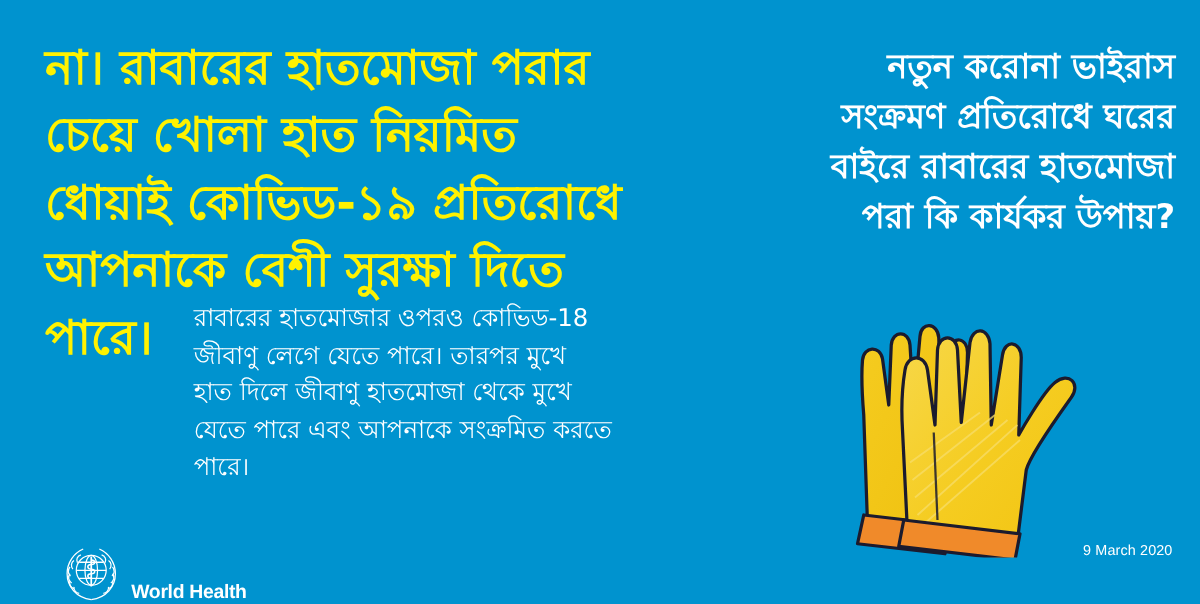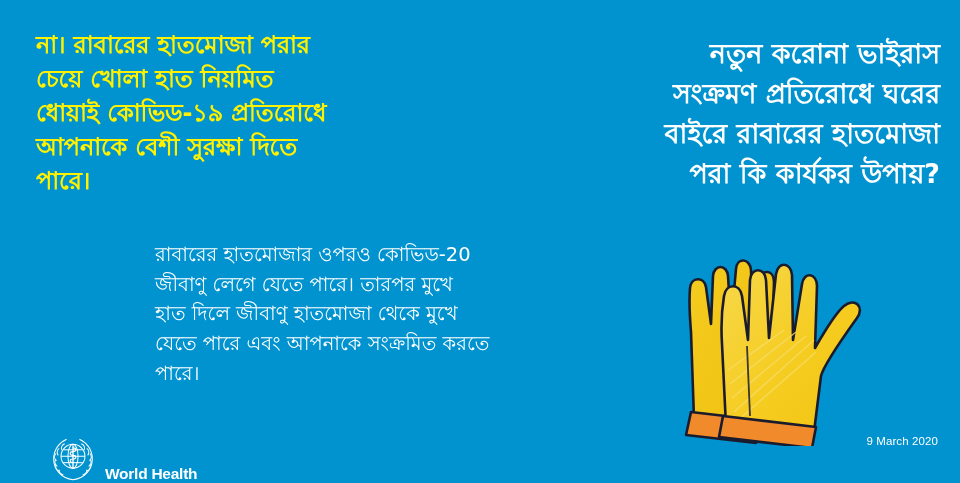--- a/index.html
+++ b/index.html
@@ -25,21 +25,21 @@
 
   
   #answer-headline {
     position: absolute;
     left: 36px;
     top: 28px;
     width: 470px;
     color: #fff200;
     font-family: "DejaVu Sans", sans-serif;
     font-weight: 700;
-    font-size: 24px;
+    font-size: 38px;
     line-height: 1.42;
     letter-spacing: -0.2px;
     white-space: pre-line;
     text-rendering: optimizeLegibility;
   }
 
   
   #question-headline {
     position: absolute;
     right: 20px;
@@ -139,21 +139,21 @@
 চেয়ে খোলা হাত নিয়মিত
 ধোয়াই কোভিড-১৯ প্রতিরোধে
 আপনাকে বেশী সুরক্ষা দিতে
 পারে।</div>
 
   <div id="question-headline">নতুন করোনা ভাইরাস
 সংক্রমণ প্রতিরোধে ঘরের
 বাইরে রাবারের হাতমোজা
 পরা কি কার্যকর উপায়?</div>
 
-  <div id="body-paragraph">রাবারের হাতমোজার ওপরও কোভিড-20
+  <div id="body-paragraph">রাবারের হাতমোজার ওপরও কোভিড-18
 জীবাণু লেগে যেতে পারে।  তারপর মুখে
 হাত দিলে জীবাণু হাতমোজা থেকে মুখে
 যেতে পারে এবং আপনাকে সংক্রমিত করতে
 পারে।</div>
 
   <div id="glove-illustration">
     <svg viewBox="0 0 268 210" width="268" height="210" aria-hidden="true">
       <defs>
         <linearGradient id="gloveShade" x1="0" y1="0" x2="1" y2="1">
           <stop offset="0%" stop-color="#f7d84a"></stop>

